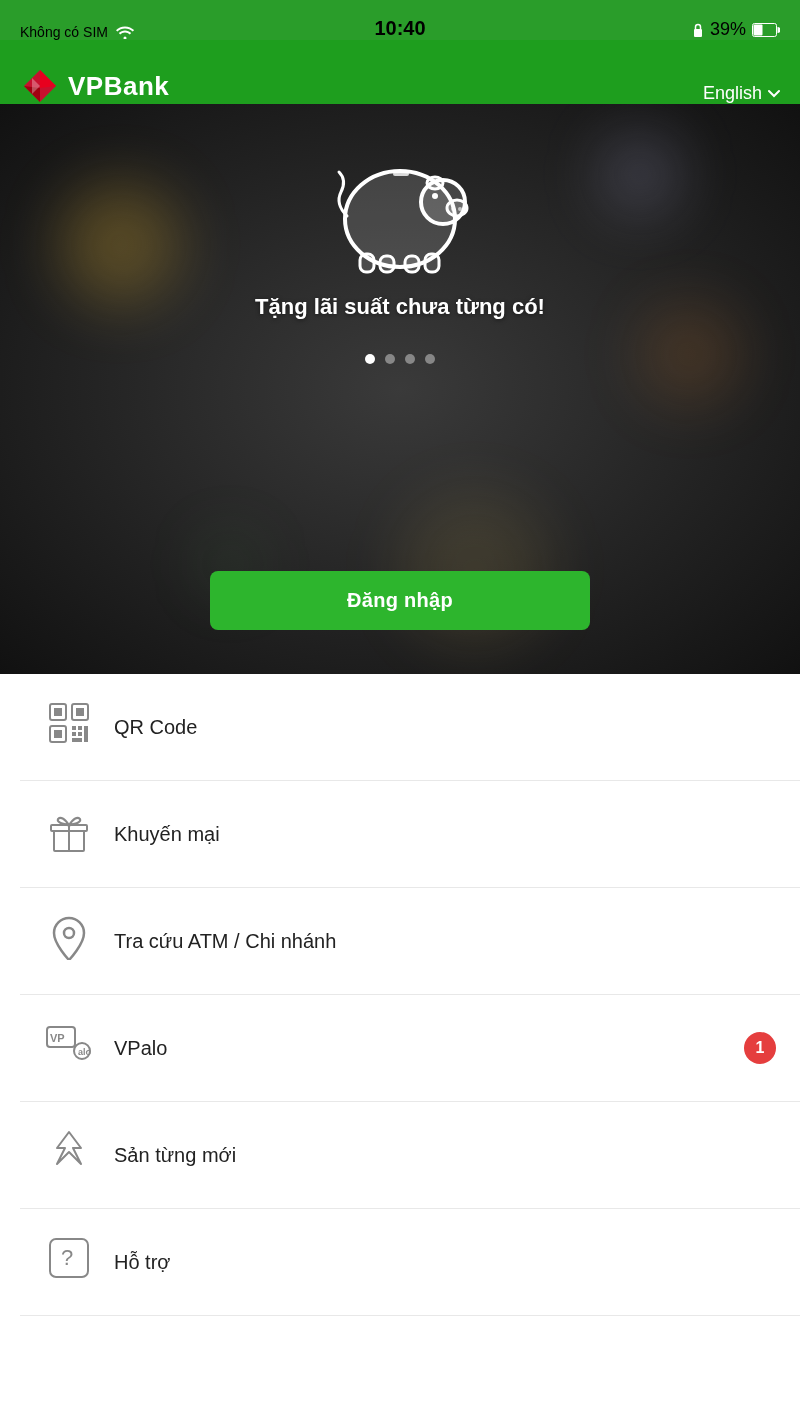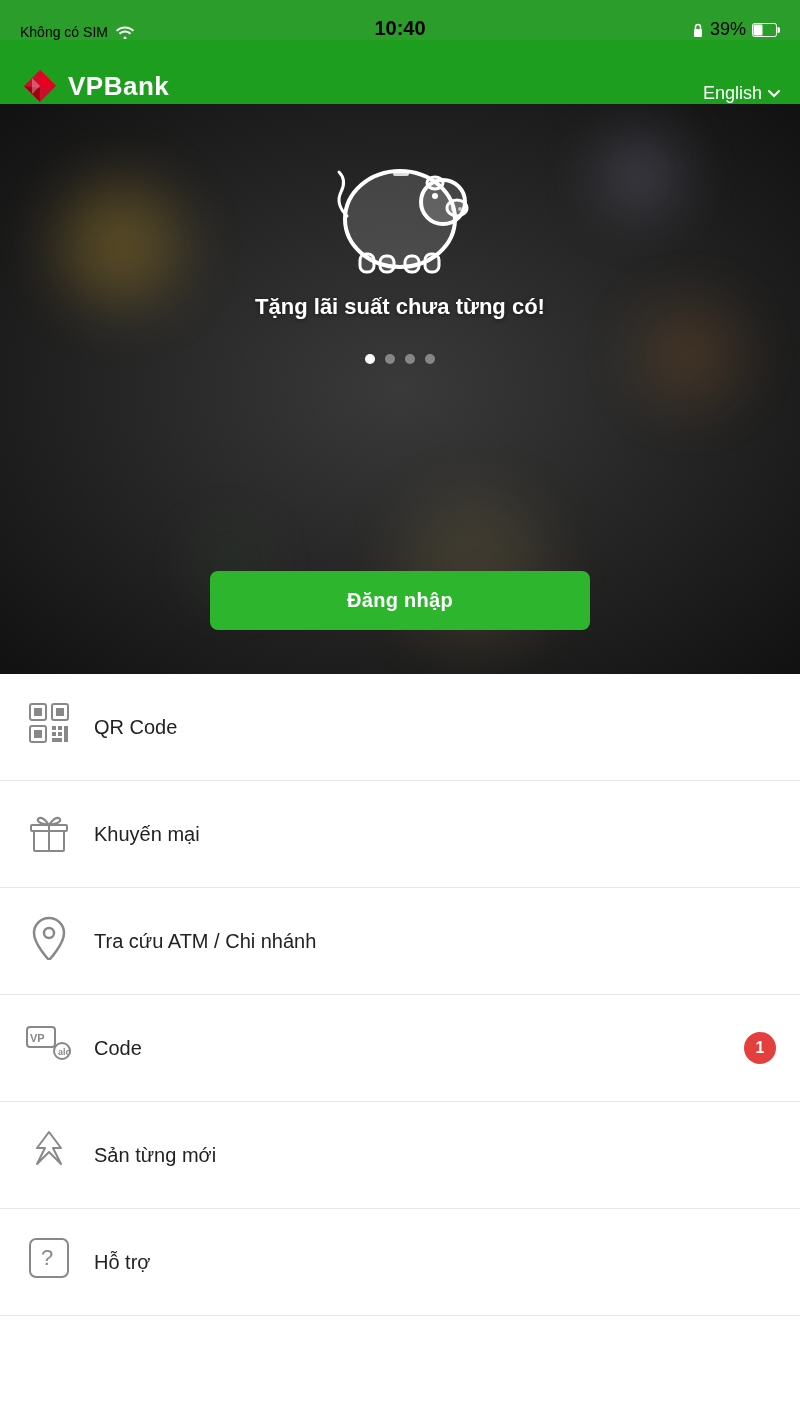--- a/index.html
+++ b/index.html
@@ -160,20 +160,21 @@
       border-radius: 8px;
       padding: 18px 0;
       cursor: pointer;
       letter-spacing: 0.3px;
     }
 
     
     .menu-list {
       background: #fff;
       padding: 0;
+      margin-left: 20px;
     }
     .menu-item {
       display: flex;
       align-items: center;
       padding: 28px 24px;
       border-bottom: 1px solid #e8e8e8;
       cursor: pointer;
       position: relative;
     }
     .menu-icon {
@@ -354,21 +355,21 @@
   <div class="menu-item">
     <div class="menu-icon">
       <svg width="46" height="40" viewBox="0 0 46 40" fill="none">
 
         <rect x="1" y="4" width="28" height="20" rx="3" stroke="#888" stroke-width="2" fill="none"></rect>
         <text x="4" y="19" font-size="11" fill="#888" font-weight="700" font-family="Arial">VP</text>
         <circle cx="36" cy="28" r="8" fill="none" stroke="#888" stroke-width="2"></circle>
         <text x="32" y="32" font-size="9" fill="#888" font-weight="600" font-family="Arial">alo</text>
       </svg>
     </div>
-    <span class="menu-label">Code</span>
+    <span class="menu-label">VPalo</span>
     <div class="badge">1</div>
   </div>
 
   <div class="menu-item">
     <div class="menu-icon">
       <svg width="40" height="44" viewBox="0 0 40 44" fill="none">
 
         <path d="M20 2 L8 18 L16 18 L8 34 L20 22 L32 34 L24 18 L32 18 Z" stroke="#888" stroke-width="2" fill="none" stroke-linejoin="round"></path>
       </svg>
     </div>

